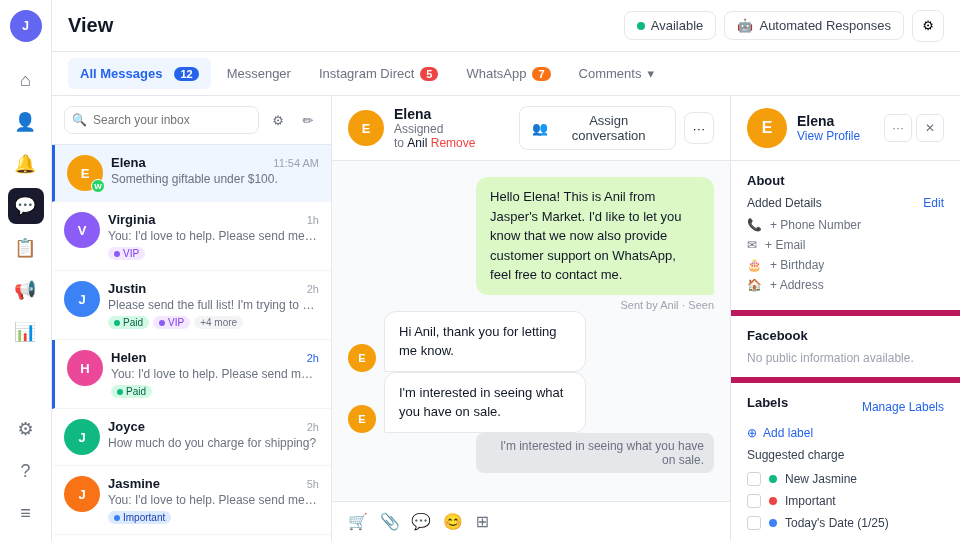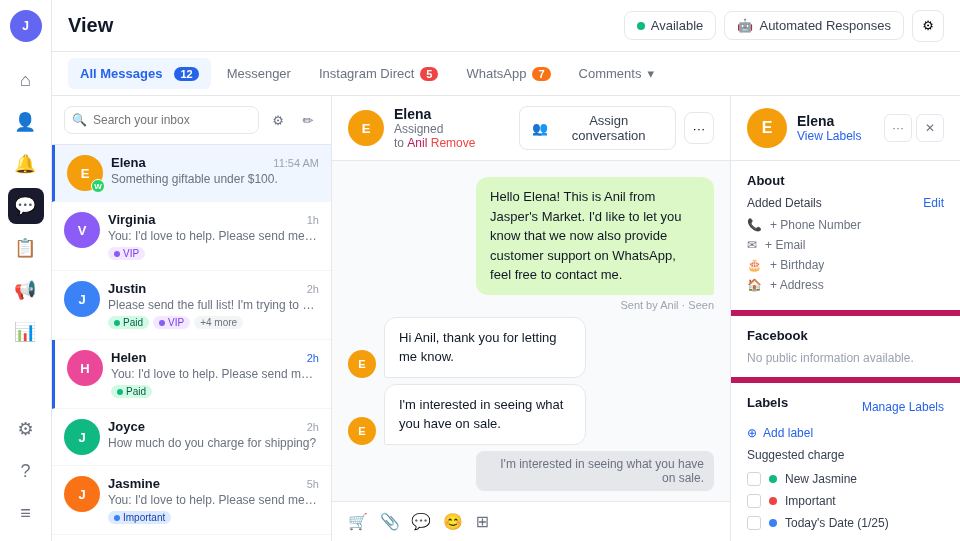--- a/index.html
+++ b/index.html
@@ -53,27 +53,27 @@
     .tag { font-size: 10px; padding: 1px 6px; border-radius: 10px; font-weight: 500; display: flex; align-items: center; gap: 3px; }
     .tag-dot { width: 6px; height: 6px; border-radius: 50%; }
     .platform-badge { position: absolute; bottom: -2px; right: -2px; width: 14px; height: 14px; border-radius: 50%; display: flex; align-items: center; justify-content: center; font-size: 8px; border: 1px solid #fff; }
 
     
     .chat-area { flex: 1; display: flex; flex-direction: column; background: #f9fafb; }
     .chat-header { background: #fff; padding: 10px 16px; display: flex; align-items: center; justify-content: space-between; border-bottom: 1px solid #e5e7eb; }
     .chat-user { display: flex; align-items: center; gap: 10px; }
     .chat-user-info .name { font-weight: 600; font-size: 14px; color: #111827; }
     .chat-user-info .assigned { font-size: 12px; color: #6b7280; }
-    .chat-user-info .assigned a { color: #be185d; cursor: pointer; }
+    .chat-user-info .assigned a { color: #0f172a; cursor: pointer; }
     .chat-header-right { display: flex; align-items: center; gap: 8px; }
     .assign-btn { display: flex; align-items: center; gap: 6px; padding: 6px 12px; border: 1px solid #e5e7eb; border-radius: 8px; background: #fff; cursor: pointer; font-size: 13px; color: #374151; }
     .more-btn { width: 32px; height: 32px; display: flex; align-items: center; justify-content: center; border: 1px solid #e5e7eb; border-radius: 8px; cursor: pointer; }
 
     
-    .messages { flex: 1; overflow-y: auto; padding: 16px; display: flex; flex-direction: column; gap: 6px; }
+    .messages { flex: 1; overflow-y: auto; padding: 16px; display: flex; flex-direction: column; gap: 0; }
     .msg-sent { align-self: flex-end; max-width: 65%; }
     .msg-received { align-self: flex-start; max-width: 65%; display: flex; gap: 8px; }
     .msg-bubble-sent { background: #dcf8c6; padding: 10px 14px; border-radius: 12px 12px 2px 12px; font-size: 13px; color: #111827; line-height: 1.5; }
     .msg-bubble-received { background: #fff; padding: 10px 14px; border-radius: 12px 12px 12px 2px; font-size: 13px; color: #111827; line-height: 1.5; border: 1px solid #e5e7eb; }
     .msg-meta { font-size: 11px; color: #9ca3af; margin-top: 4px; text-align: right; }
     .msg-avatar { width: 28px; height: 28px; border-radius: 50%; flex-shrink: 0; display: flex; align-items: center; justify-content: center; font-size: 11px; font-weight: 600; color: #fff; margin-top: auto; }
 
     
     .chat-footer { background: #fff; border-top: 1px solid #e5e7eb; padding: 10px 16px; }
     .footer-actions { display: flex; align-items: center; gap: 12px; }
@@ -323,21 +323,21 @@
         </div>
       </div>
     </div>
 
     <div class="right-panel">
       <div class="panel-header">
         <div class="panel-user">
           <div class="panel-avatar">E</div>
           <div>
             <div class="panel-name">Elena</div>
-            <div class="panel-link">View Labels</div>
+            <div class="panel-link">View Profile</div>
           </div>
         </div>
         <div class="panel-actions">
           <div class="panel-btn">···</div>
           <div class="panel-btn">✕</div>
         </div>
       </div>
 
       <div class="section">
         <div class="section-title">About</div>

